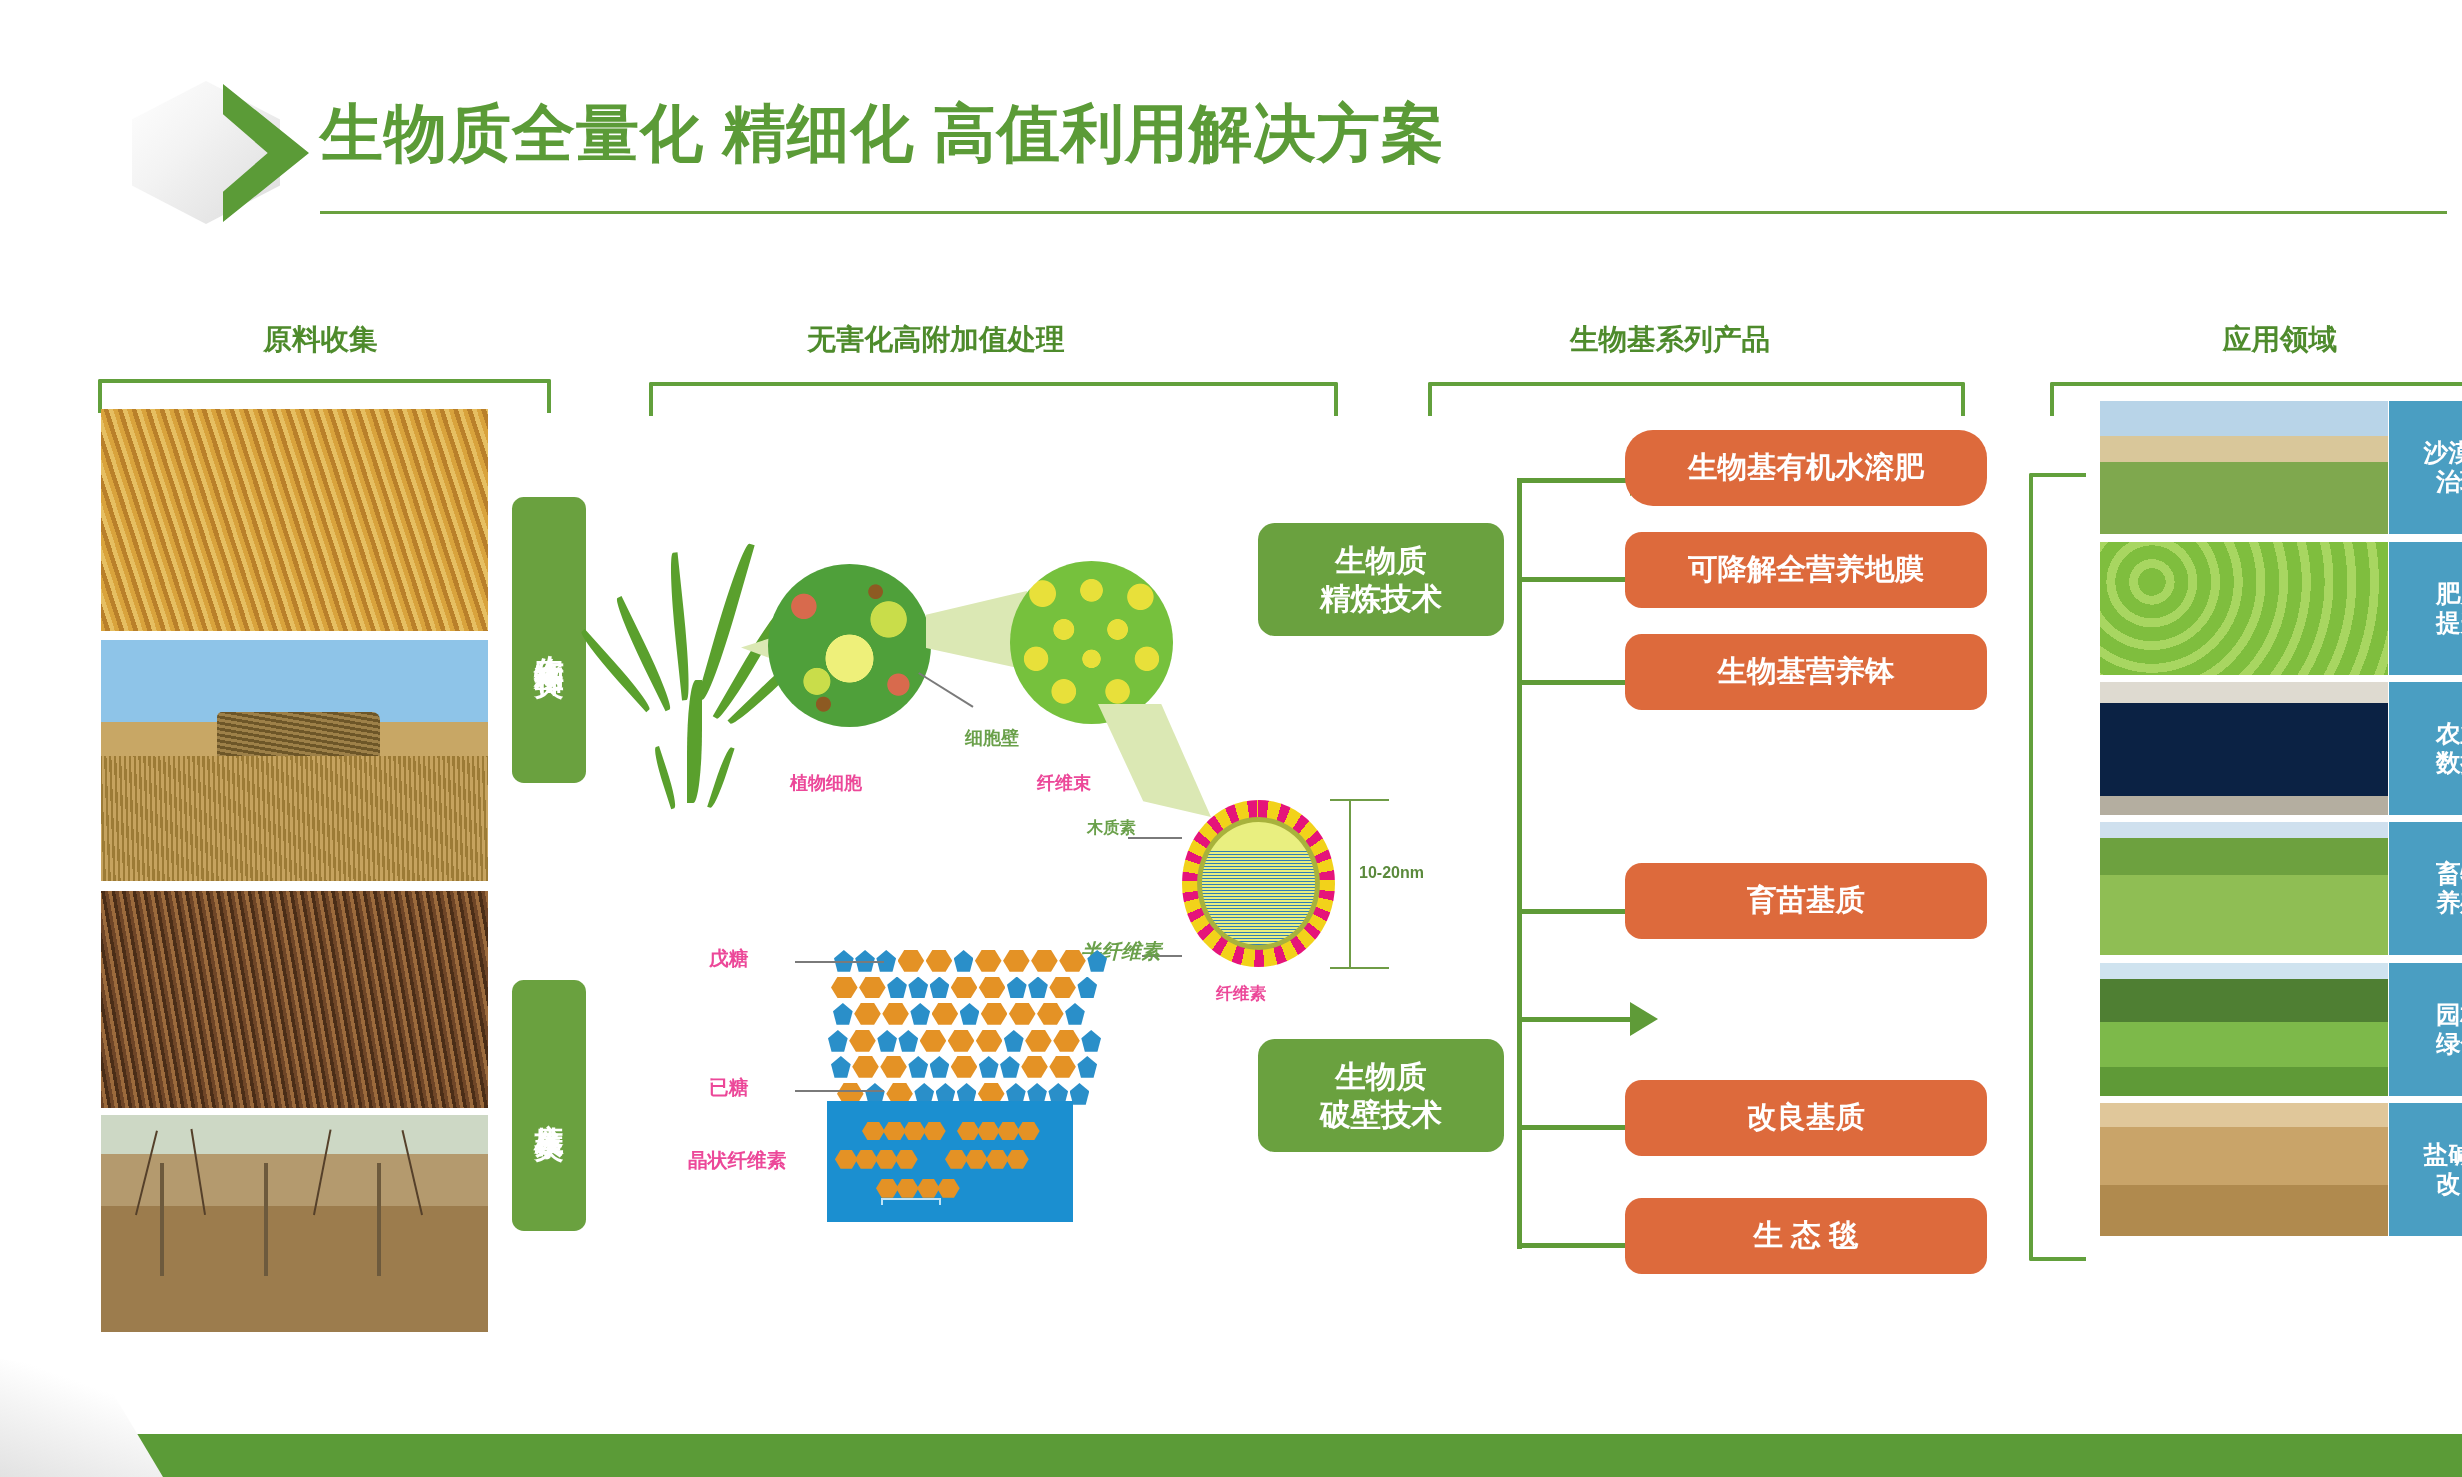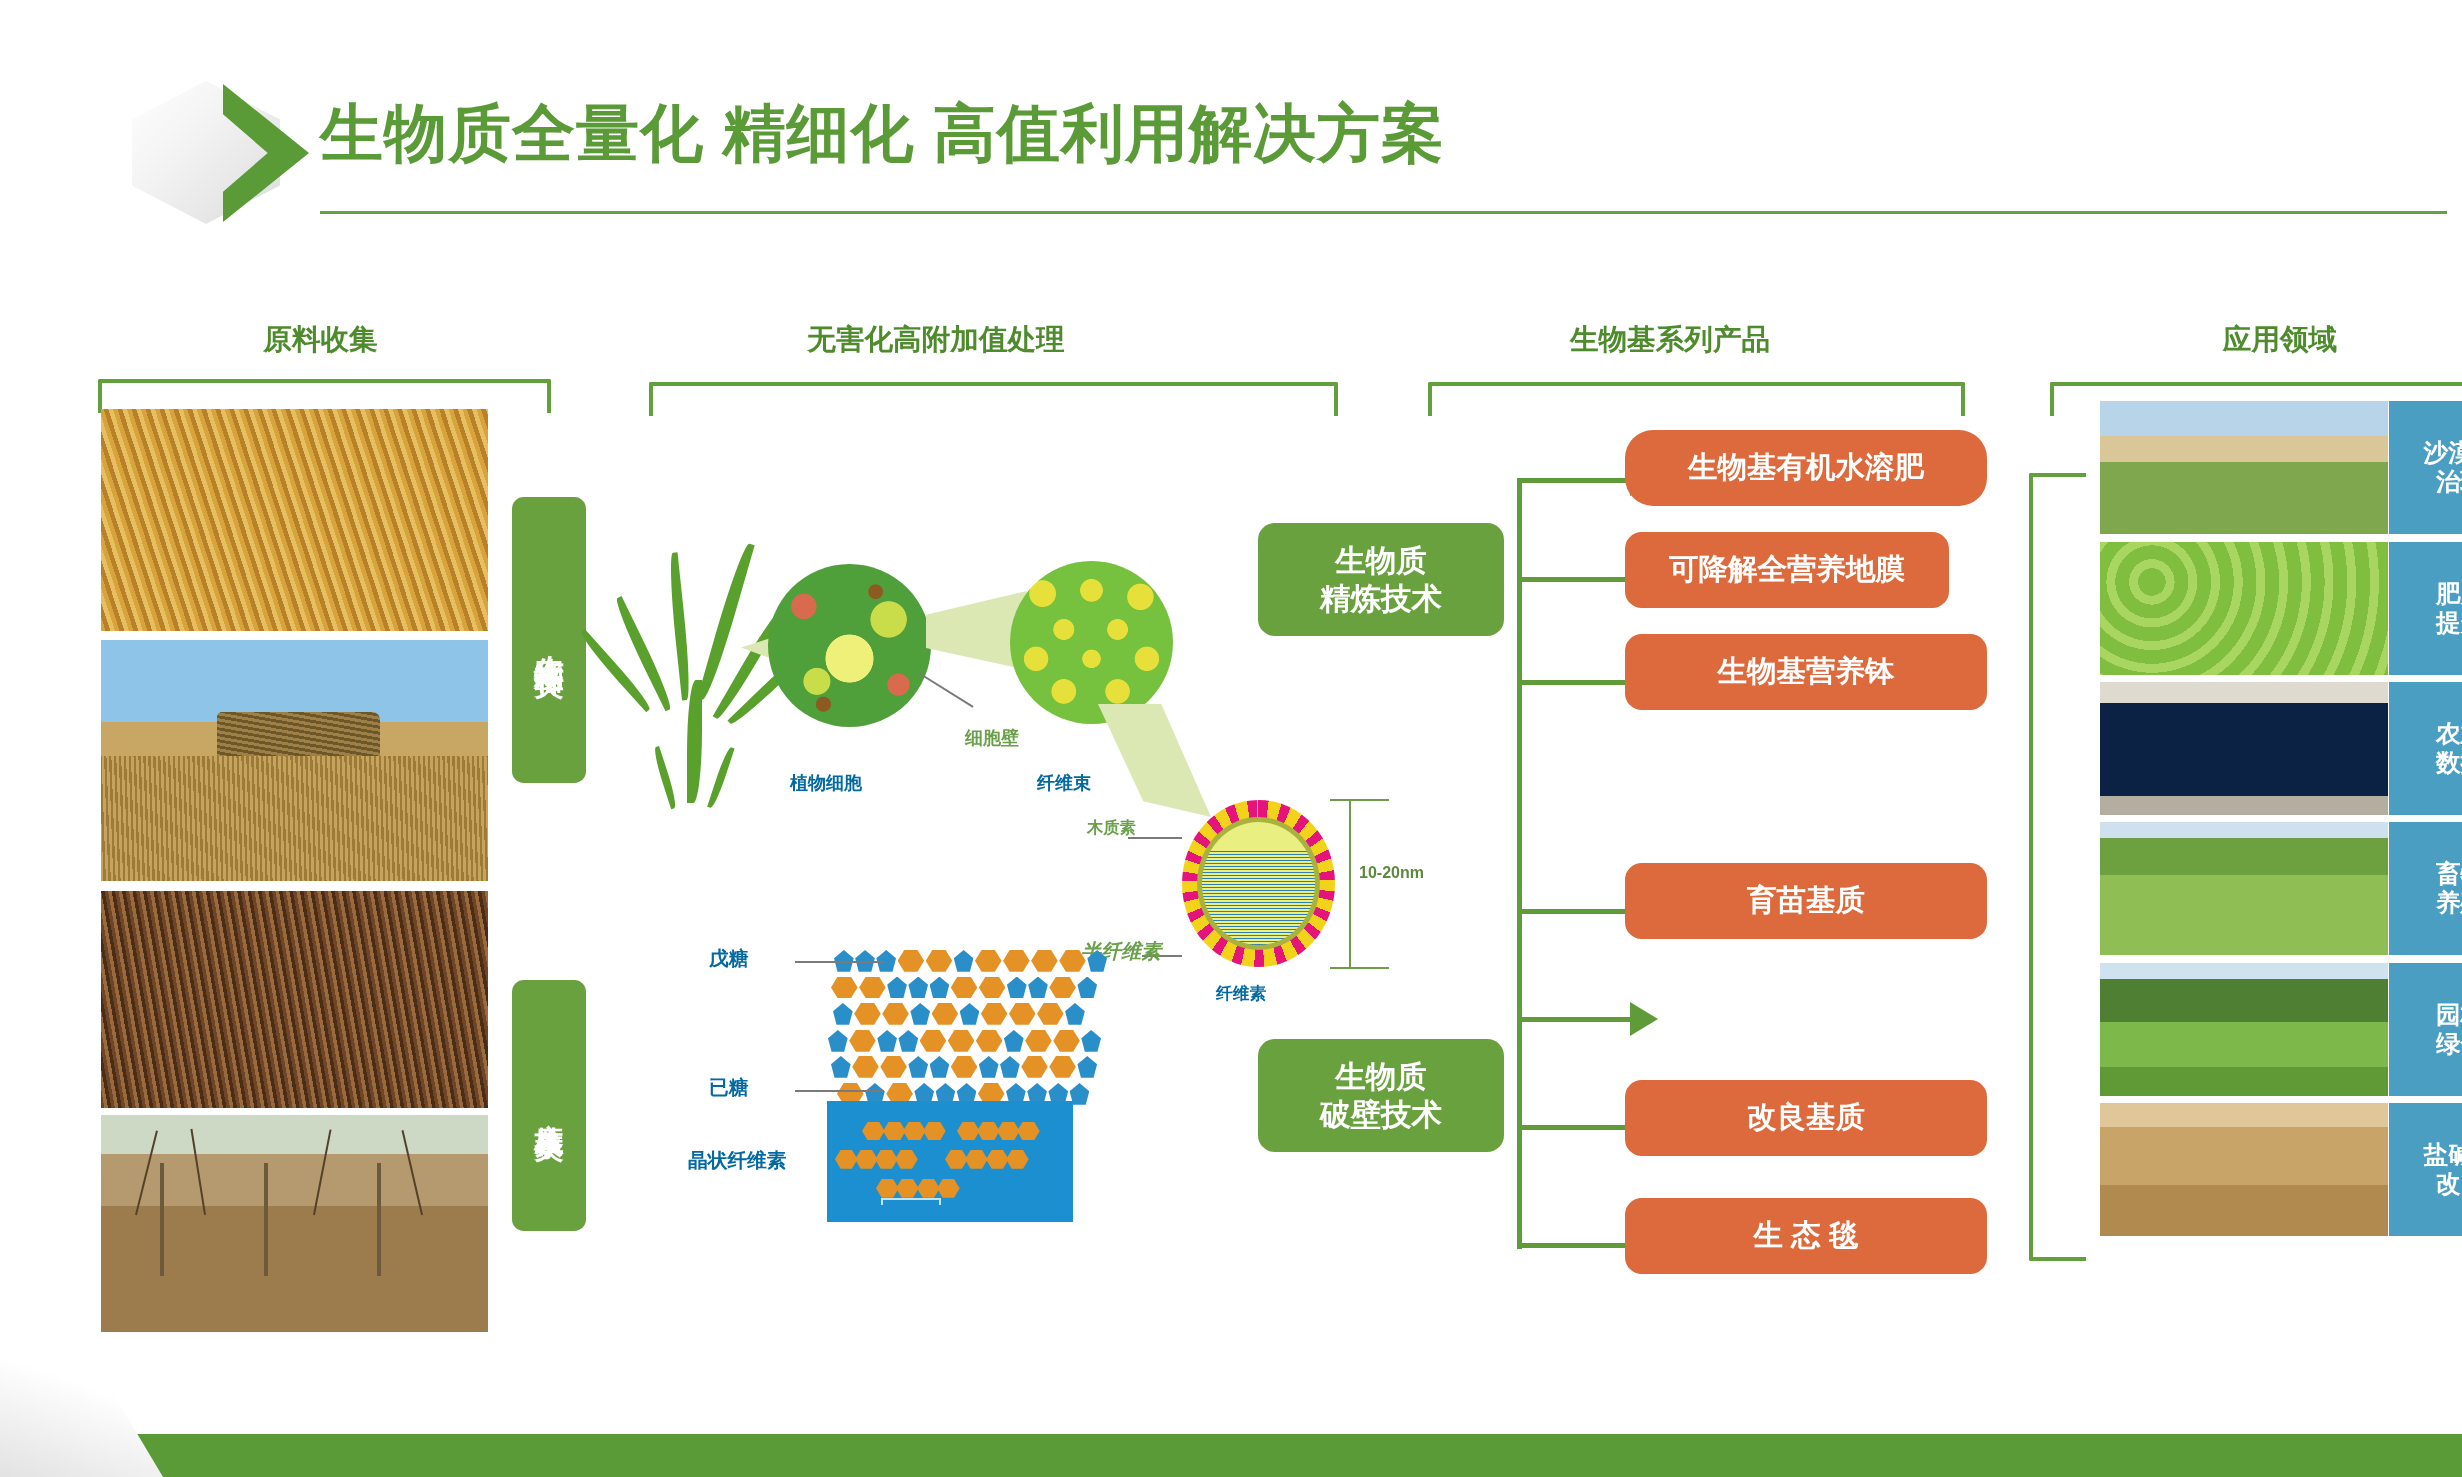--- a/index.html
+++ b/index.html
@@ -115,21 +115,21 @@
   .fibre-xs::after{
     content:"";position:absolute;left:13%;top:13%;width:74%;height:74%;
     border-radius:50%;
     background:
       repeating-linear-gradient(0deg,#2f7fb5 0 0.5px,rgba(0,0,0,0) 0.5px 3px),
       repeating-linear-gradient(90deg,#2f7fb5 0 0.5px,rgba(0,0,0,0) 0.5px 3px),
       #e9ef80;
     box-shadow:0 0 0 4.9px #a8b23c;
   }
   .dim-line{position:absolute;background:#6f9c46;}
-  .sci-label{position:absolute;color:#0369a1;font-size:18px;font-weight:bold;white-space:nowrap;}
+  .sci-label{position:absolute;color:#ec4899;font-size:18px;font-weight:bold;white-space:nowrap;}
   .sci-label.green{color:#6aa04a;}
   .leader{position:absolute;background:#7a7a7a;height:1.5px;}
 
   
   .sugar-box{position:absolute;}
   .sugar-row{position:absolute;height:21.7px;display:flex;gap:1.5px;}
   .pent{width:19.7px;height:21.7px;background:#2a8fc9;
     clip-path:polygon(50% 0%,100% 38%,82% 100%,18% 100%,0% 38%);}
   .hexo{width:26.6px;height:21.7px;background:#e49225;
     clip-path:polygon(25% 0%,75% 0%,100% 50%,75% 100%,25% 100%,0% 50%);}
@@ -404,21 +404,21 @@
   <div class="ln" style="left:1517px;top:909px;width:118px;height:4.9px;"></div>
   <div class="ln" style="left:1517px;top:1017px;width:118px;height:4.9px;"></div>
   <div class="ln" style="left:1517px;top:1125px;width:118px;height:4.9px;"></div>
   <div class="ln" style="left:1517px;top:1243px;width:118px;height:4.9px;"></div>
   <div class="arw" style="left:1630px;top:893px;"></div>
   <div class="arw" style="left:1630px;top:1002px;"></div>
   <div class="arw" style="left:1630px;top:1110px;"></div>
   <div class="arw" style="left:1630px;top:1228px;"></div>
 
   <div class="prod-pill" style="left:1625px;top:430px;width:362px;height:76px;border-radius:28px;">生物基有机水溶肥</div>
-  <div class="prod-pill" style="left:1625px;top:532px;width:324px;height:76px;">可降解全营养地膜</div>
+  <div class="prod-pill" style="left:1625px;top:532px;width:362px;height:76px;">可降解全营养地膜</div>
   <div class="prod-pill" style="left:1625px;top:634px;width:362px;height:76px;">生物基营养钵</div>
 
   <div class="prod-pill" style="left:1625px;top:863px;width:362px;height:76px;text-align:right;">育苗基质</div>
   <div class="prod-pill" style="left:1625px;top:1080px;width:362px;height:76px;">改良基质</div>
   <div class="prod-pill" style="left:1625px;top:1198px;width:362px;height:76px;">生 态 毯</div>
 
   <div class="app-bracket" style="left:2029px;top:473px;width:57px;height:788px;"></div>
 
   <div class="app-photo app-desert" style="left:2100px;top:401px;width:288px;height:133px;"></div>
   <div class="app-tag" style="left:2389px;top:401px;width:143px;height:133px;">

